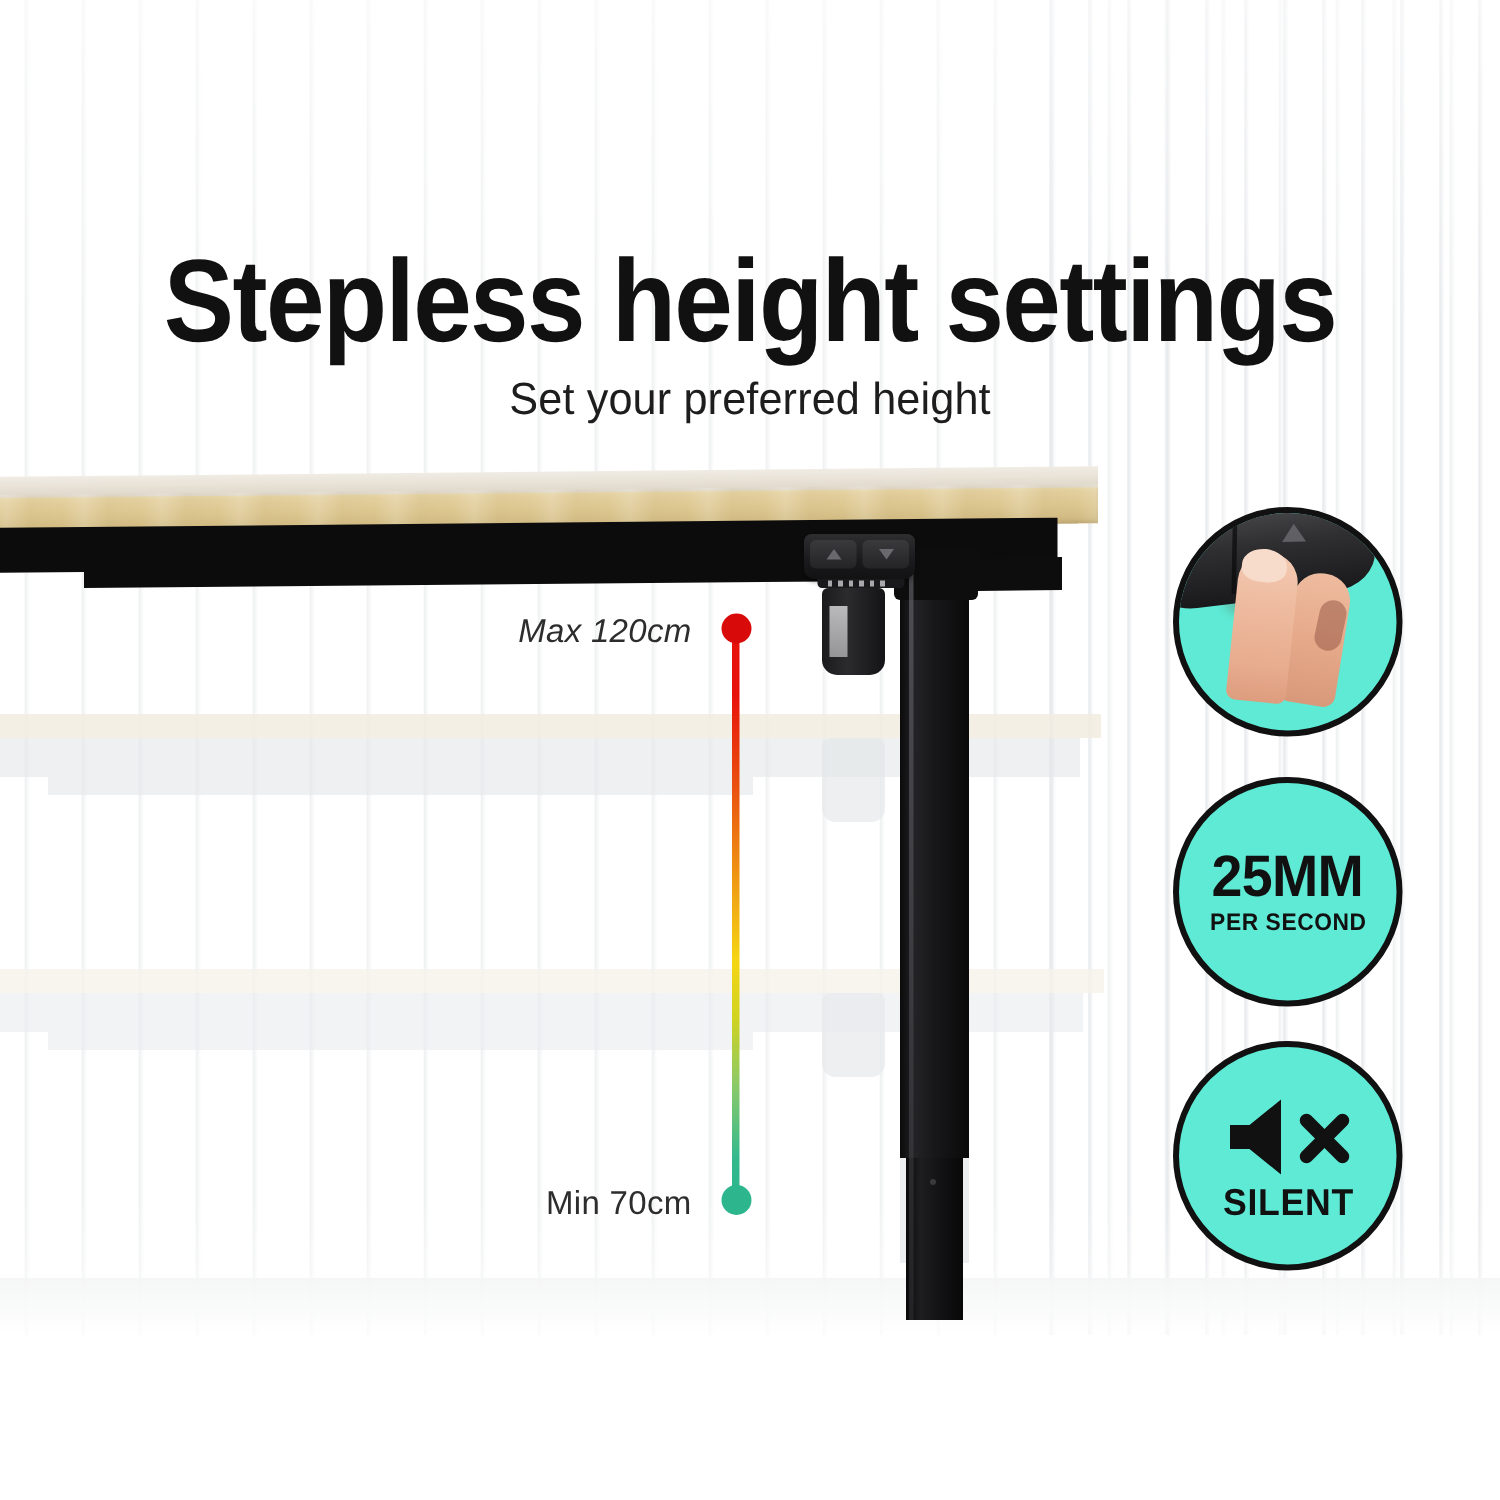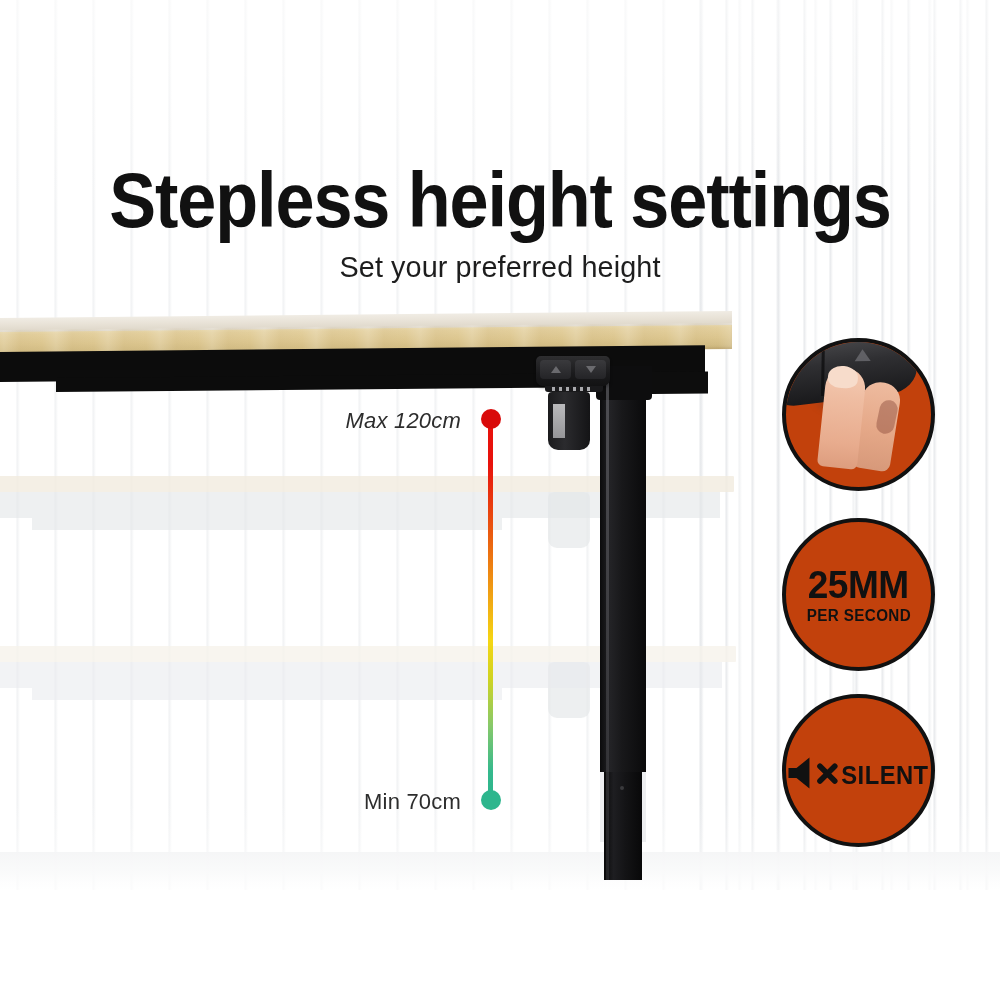--- a/index.html
+++ b/index.html
@@ -415,21 +415,21 @@
   .label-max { left: 176px; top: 408px; width: 285px; font-style: italic; }
   .label-min { left: 176px; top: 789px; width: 285px; }
 
   
   .badge {
     position: absolute;
     width: 145px;
     height: 145px;
     border-radius: 50%;
     border: 4px solid #111111;
-    background: #c2410c;
+    background: #5eead4;
     z-index: 26;
     overflow: hidden;
   }
   #badge-press { left: 782px; top: 338px; }
   #badge-speed { left: 782px; top: 518px; }
   #badge-silent { left: 782px; top: 694px; }
 
   
   .press-ctrl {
     position: absolute;
@@ -553,21 +553,21 @@
     letter-spacing: .4px;
     transform: scaleX(0.95);
   }
 
   
   .silent-wrap {
     position: absolute;
     left: 0; top: 0;
     width: 100%; height: 100%;
     display: flex;
-    flex-direction: row;
+    flex-direction: column;
     align-items: center;
     justify-content: center;
     padding-top: 4px;
     box-sizing: border-box;
   }
   .silent-icon {
     display: block;
   }
   .silent-text {
     margin-top: 4px;

